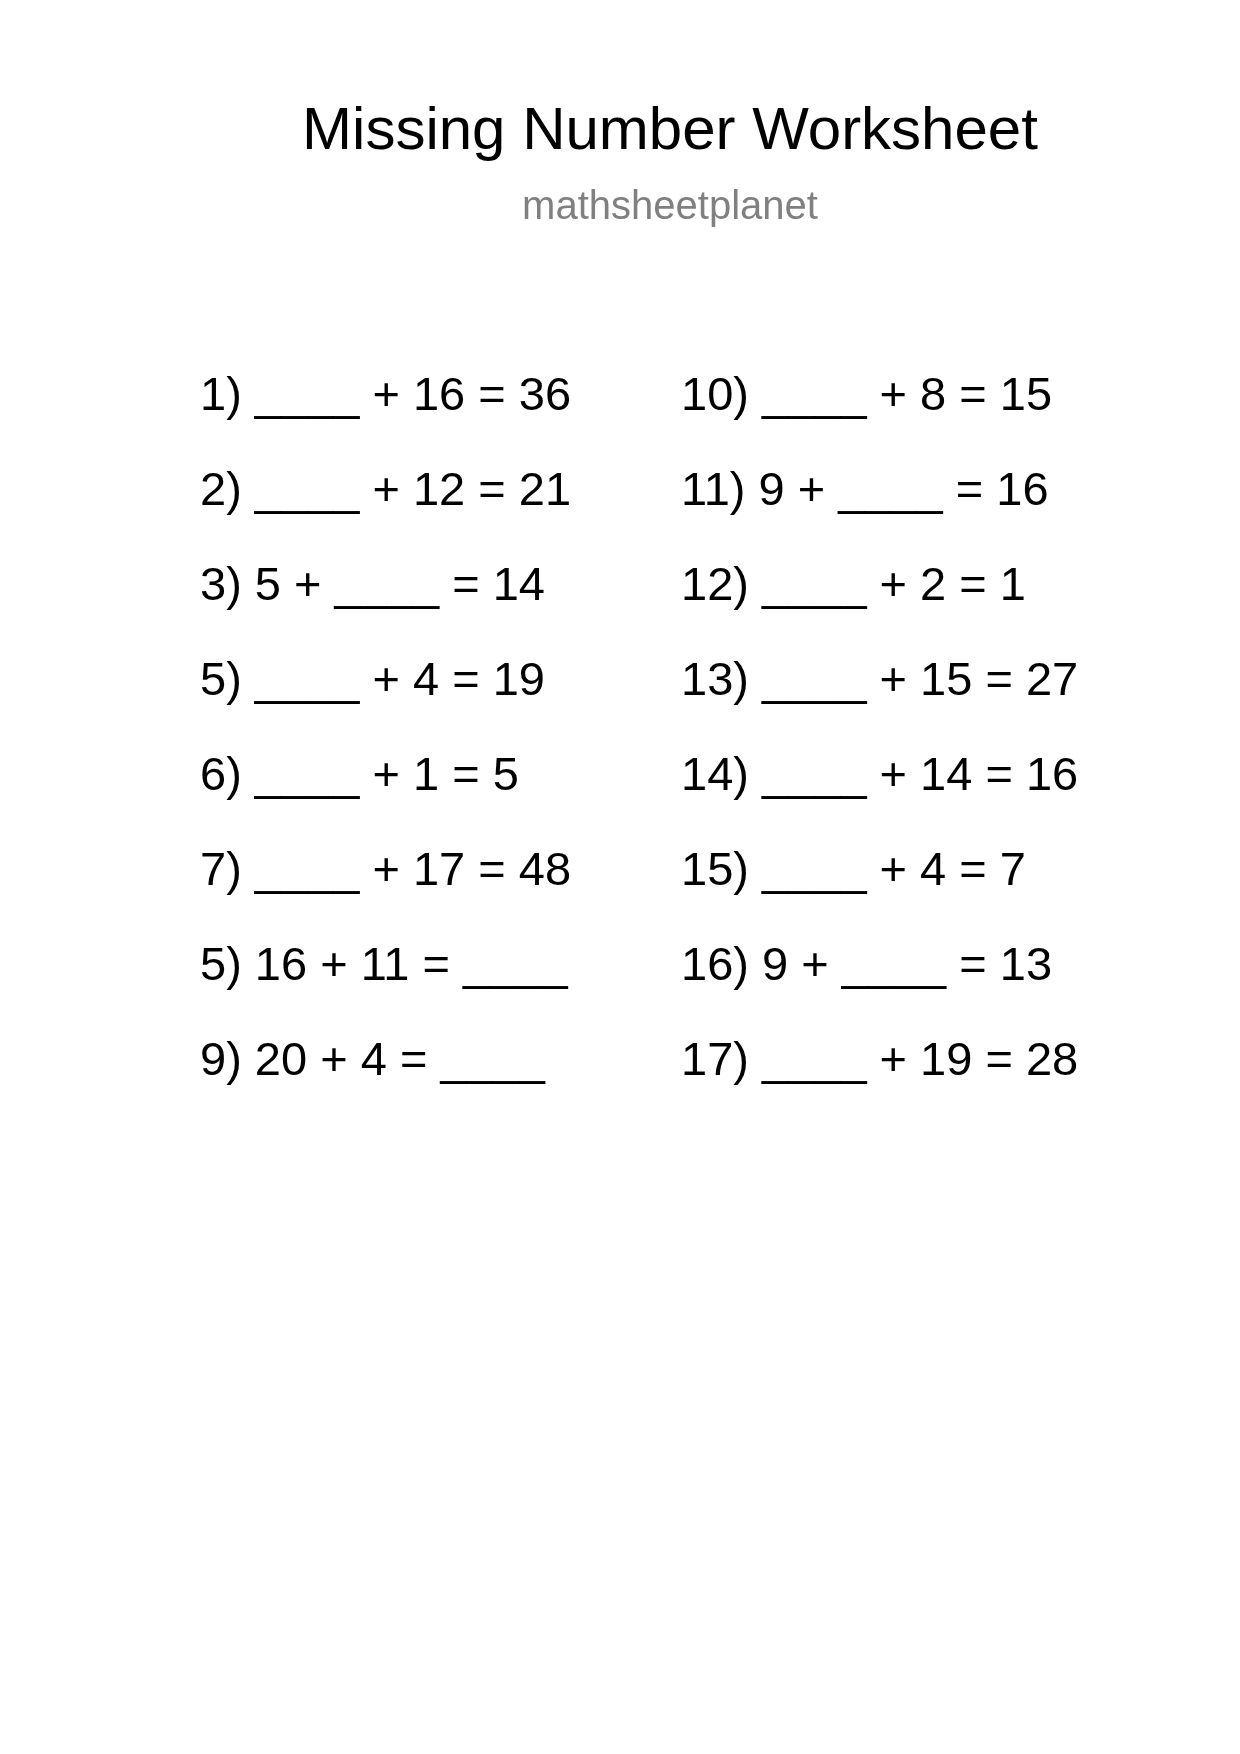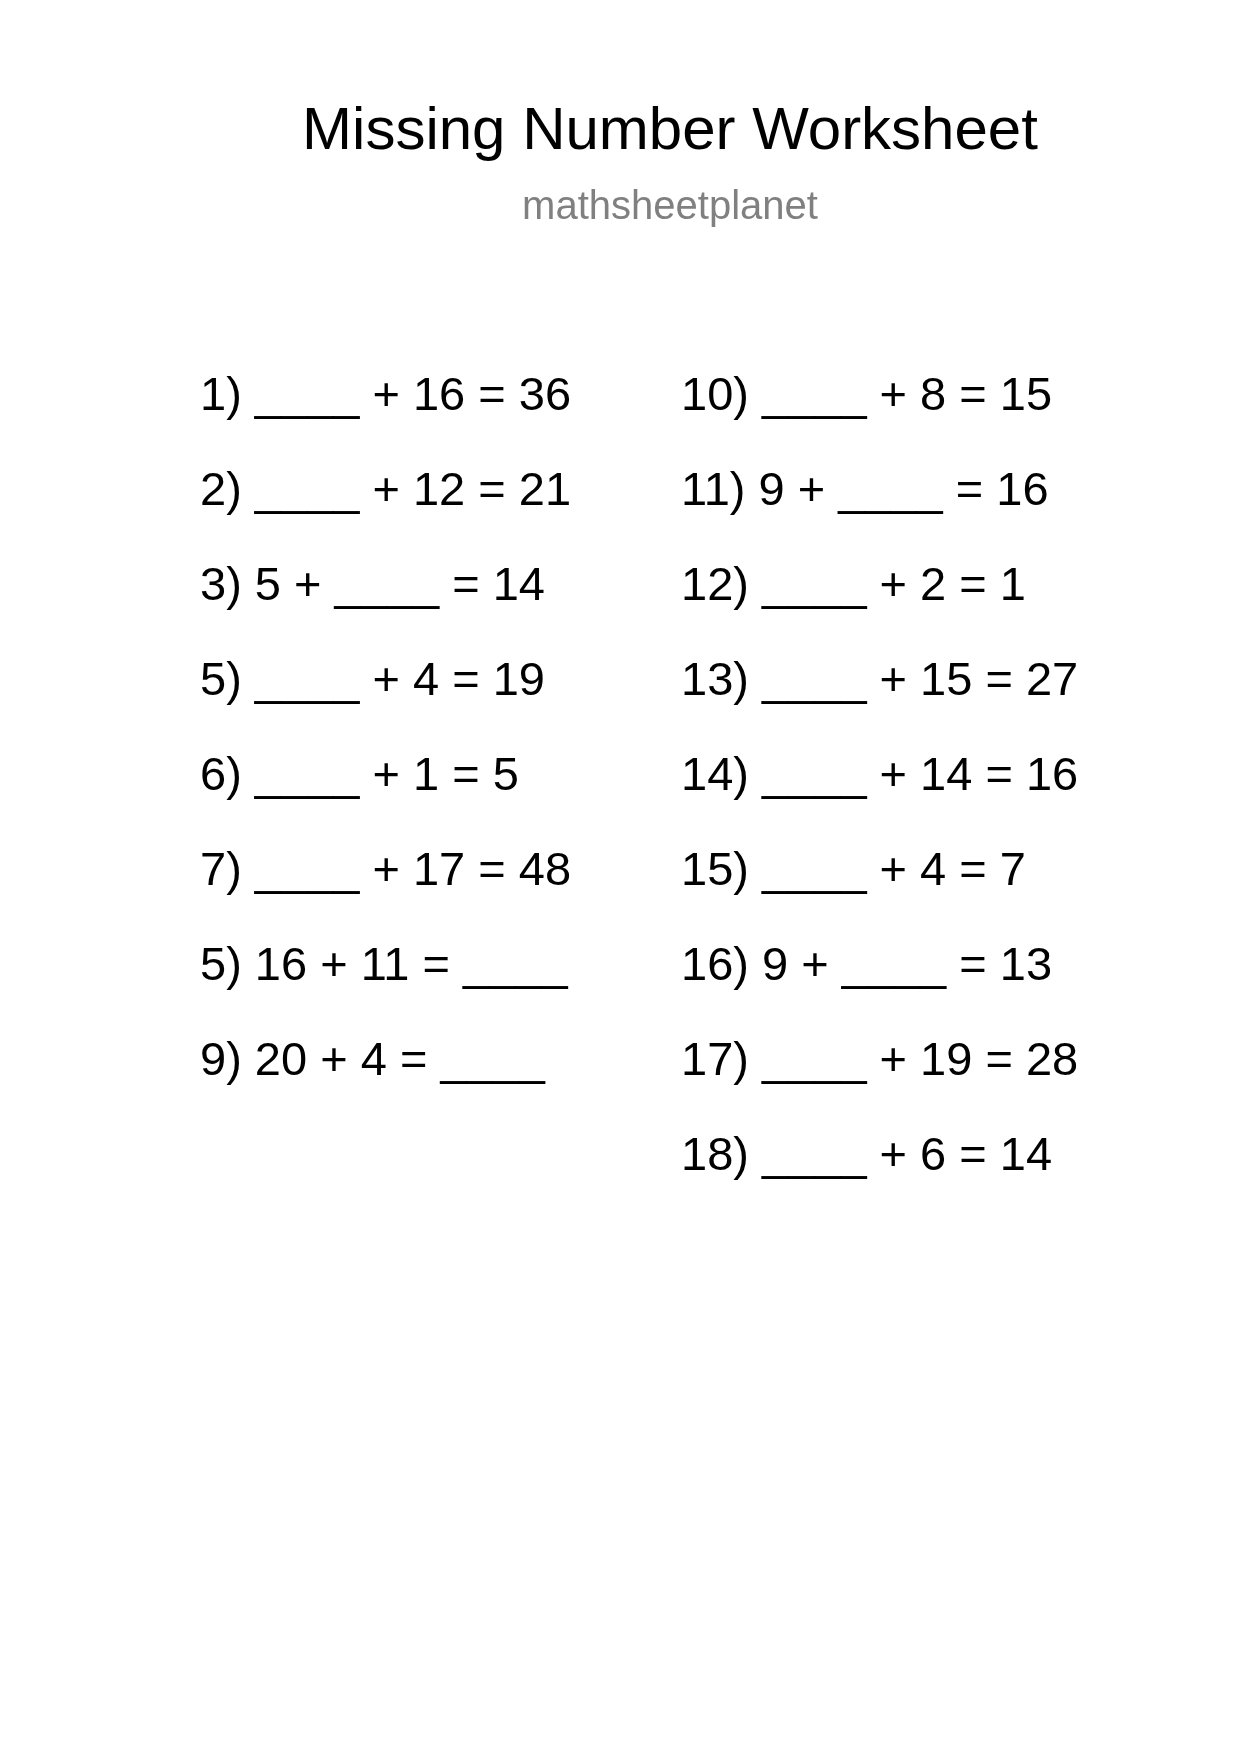--- a/index.html
+++ b/index.html
@@ -70,14 +70,13 @@
 
 <div class="problem-column col-right">
   <div class="problem">10) ____ + 8 = 15</div>
   <div class="problem">11) 9 + ____ = 16</div>
   <div class="problem">12) ____ + 2 = 1</div>
   <div class="problem">13) ____ + 15 = 27</div>
   <div class="problem">14) ____ + 14 = 16</div>
   <div class="problem">15) ____ + 4 = 7</div>
   <div class="problem">16) 9 + ____ = 13</div>
   <div class="problem">17) ____ + 19 = 28</div>
-  <div class="problem">18) ____ + 6 = 14</div>
 </div>
 
 </body></html>

